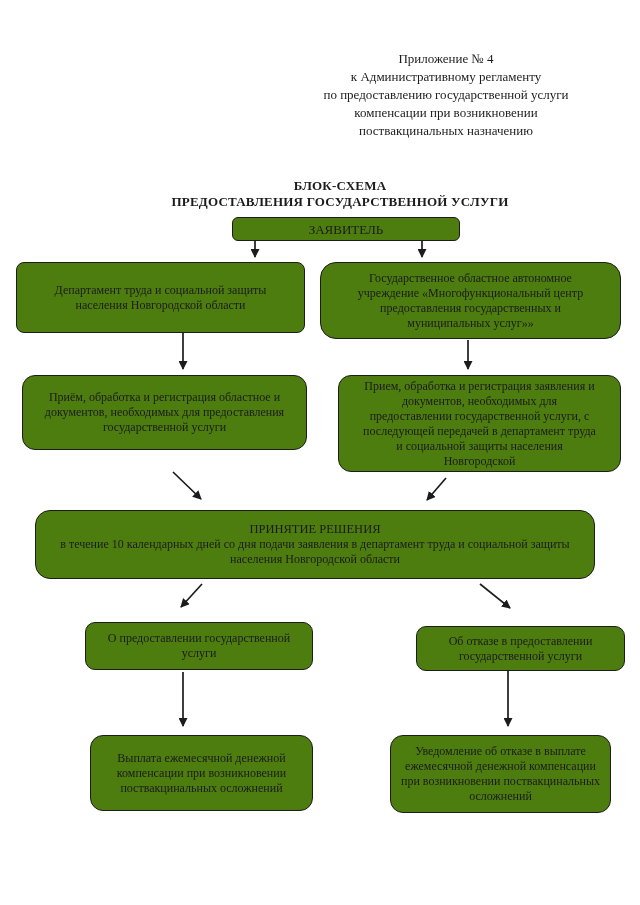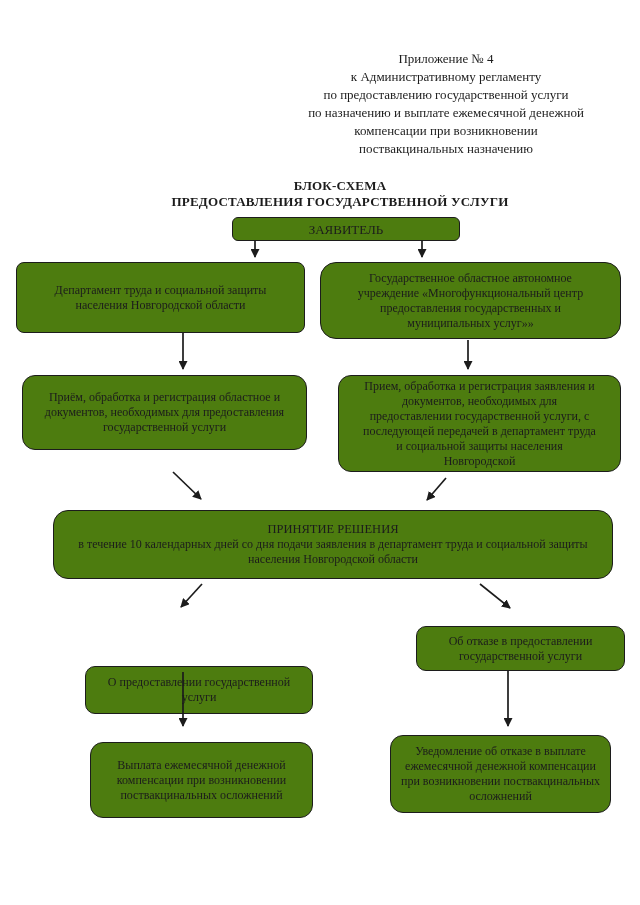--- a/index.html
+++ b/index.html
@@ -22,38 +22,37 @@
     border:1.6px solid #1c1c1c; border-radius:14px;
     display:flex; flex-direction:column; align-items:center; justify-content:center;
     text-align:center; font-size:12px; line-height:15px;
     background:#4d7c0f;
   }
   .box-applicant   { left:232px; top:217px; width:228px; height:24px; border-radius:6px; font-size:13px; }
   .box-department  { left:16px;  top:262px; width:289px; height:71px; border-radius:8px; padding:0 14px; }
   .box-mfc         { left:320px; top:262px; width:301px; height:77px; border-radius:16px; padding:16px 30px; }
   .box-intake-dept { left:22px;  top:375px; width:285px; height:75px; border-radius:13px; padding:0 12px; }
   .box-intake-mfc  { left:338px; top:375px; width:283px; height:97px; border-radius:13px; padding:0 24px; }
-  .box-decision    { left:53px;  top:510px; width:560px; height:69px; border-radius:15px; padding:0 24px; }
+  .box-decision    { left:35px;  top:510px; width:560px; height:69px; border-radius:15px; padding:0 24px; }
   .box-decision .decision-title { font-size:12.5px; }
-  .box-outcome-provide { left:85px;  top:622px; width:228px; height:48px; border-radius:10px; padding:0 10px;margin-top:44px; }
+  .box-outcome-provide { left:85px;  top:622px; width:228px; height:48px; border-radius:10px; padding:0 10px; }
   .box-outcome-refuse  { left:416px; top:626px; width:209px; height:45px; border-radius:10px; padding:0 10px; }
-  .box-result-payment  { left:90px;  top:735px; width:223px; height:76px; border-radius:13px; padding:0 10px;margin-top:7px; }
+  .box-result-payment  { left:90px;  top:735px; width:223px; height:76px; border-radius:13px; padding:0 10px; }
   .box-result-notice   { left:390px; top:735px; width:221px; height:78px; border-radius:13px; padding:0 8px; }
   .arrows { position:absolute; left:0; top:0; width:640px; height:905px; pointer-events:none; }
 </style>
 </head>
 <body>
 
 <div class="page">
 
   <div class="header-block">
     <div>Приложение № 4</div>
     <div>к Административному регламенту</div>
     <div>по предоставлению государственной услуги</div>
-    <div>по назначению и выплате ежемесячной денежной</div>
     <div>компенсации при возникновении</div>
     <div>поствакцинальных назначению</div>
   </div>
 
   <div class="title-block">
     <div>БЛОК-СХЕМА</div>
     <div>ПРЕДОСТАВЛЕНИЯ ГОСУДАРСТВЕННОЙ УСЛУГИ</div>
   </div>
 
   <div class="box box-applicant">

